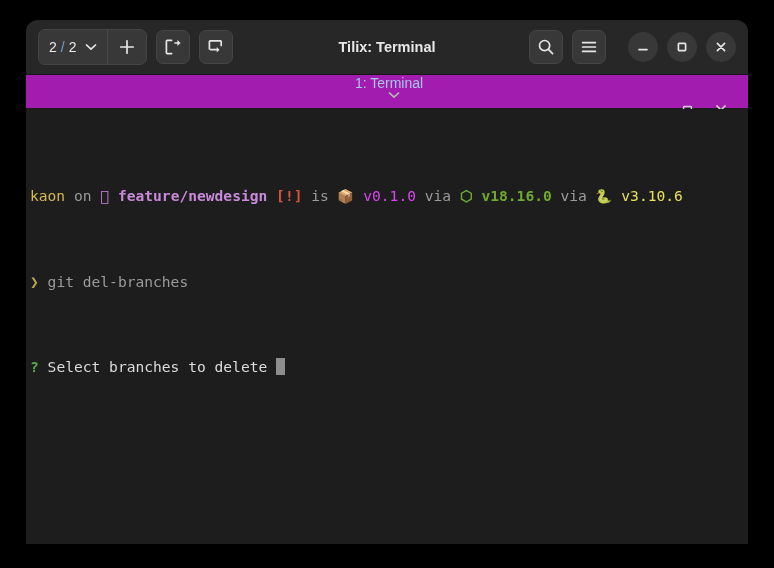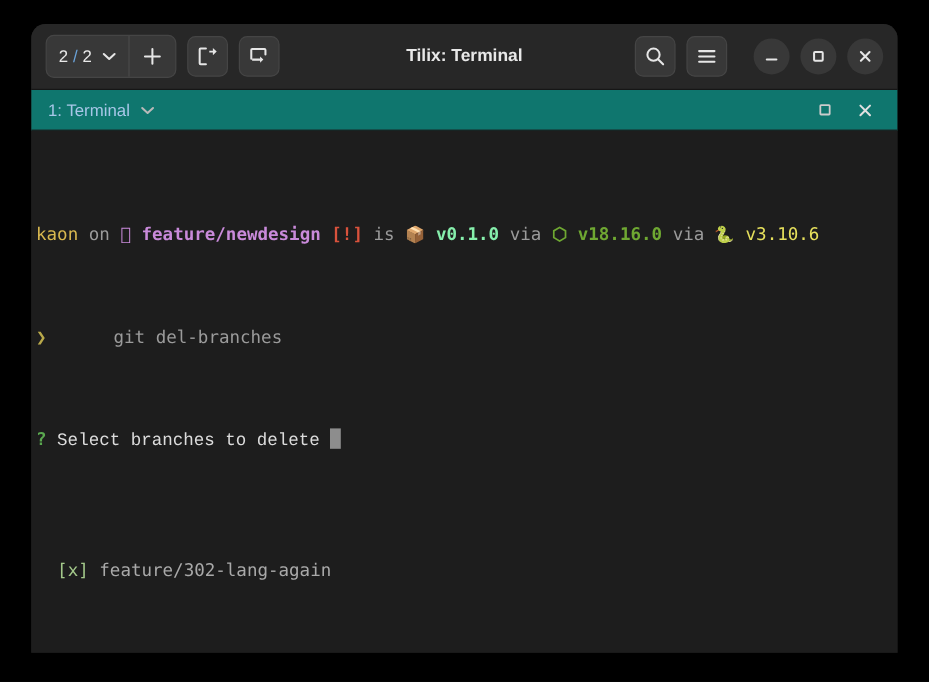--- a/index.html
+++ b/index.html
@@ -123,26 +123,27 @@
   .win-gap { width: 4px; }
 
   svg { display: block; }
   .ic { stroke: #e6e6e6; stroke-width: 1.7; fill: none; stroke-linecap: round; stroke-linejoin: round; }
   .ic-f { fill: #e6e6e6; stroke: none; }
 
   
   #term-titlebar {
     height: 34px;
     min-height: 34px;
-    background: #0f766e;
+    background: #a21caf;
     display: flex;
     align-items: center;
     padding: 0 10px 0 14px;
     box-sizing: border-box;
     border-bottom: 1px solid #1a1a1a;
+    flex-direction: column;
   }
   #term-title-label {
     font-family: "Liberation Sans", sans-serif;
     font-size: 14px;
     color: #a8c7e8;
   }
   .chev-wrap {
     margin-left: 9px;
     display: flex;
     align-items: center;
@@ -174,27 +175,27 @@
     white-space: pre;
     letter-spacing: 0px;
   }
   .line { white-space: pre; }
 
   
   .c-user   { color: #d8b84f; font-weight: normal; }
   .c-dim    { color: #9b9b9b; margin-top: 18px; }
   .c-branch { color: #c98ada; font-weight: bold; }
   .c-dirty  { color: #d9523c; font-weight: bold; }
-  .c-ver-o  { color: #86efac; font-weight: bold; }
+  .c-ver-o  { color: #d946ef; font-weight: normal; }
   .c-node   { color: #6fa832; font-weight: bold; }
   .c-py     { color: #e6e05c; font-weight: normal; }
   .c-arrow  { color: #b9a94a; font-weight: bold; }
-  .c-cmd    { color: #9b9b9b; margin-left: 47px; }
+  .c-cmd    { color: #9b9b9b; }
   .c-q      { color: #5aa84f; font-weight: bold; }
-  .c-prompt { color: #dcdcdc; font-family: Liberation Mono, monospace; }
+  .c-prompt { color: #dcdcdc; }
   .c-item   { color: #a9a9a9; }
   .c-mark   { color: #a3c88a; }
   .c-scroll { color: #9b9b9b; }
   .cursor-block {
     display: inline-block;
     width: 8.8px;
     height: 17px;
     background: #8d8d8d;
     vertical-align: -3px;
   }
@@ -328,21 +329,20 @@
 
   <div id="terminal">
 
     <div class="line"><span class="c-user">kaon</span><span class="c-dim"> </span><span class="c-dim">on</span><span class="c-dim"> </span><span class="c-branch"></span><span class="c-branch"> </span><span class="c-branch">feature/newdesign</span><span> </span><span class="c-dirty">[!]</span><span> </span><span class="c-dim">is</span><span> </span><span class="emoji">📦</span><span> </span><span class="c-ver-o">v0.1.0</span><span> </span><span class="c-dim">via</span><span> </span><span class="c-node">⬡</span><span> </span><span class="c-node">v18.16.0</span><span> </span><span class="c-dim">via</span><span> </span><span class="emoji">🐍</span><span> </span><span class="c-py">v3.10.6</span></div>
 
     <div class="line"><span class="c-arrow">❯</span><span> </span><span class="c-cmd">git del-branches</span></div>
 
     <div class="line"><span class="c-q">?</span><span> </span><span class="c-prompt">Select branches to delete</span><span> </span><span class="cursor-block"></span></div>
 
 
-    <div class="line"><span class="c-scroll"> </span><span> </span><span class="c-mark">[x]</span><span> </span><span class="c-item">feature/302-lang-again</span></div>
 
     
 
     
 
     
 
     
 
     

